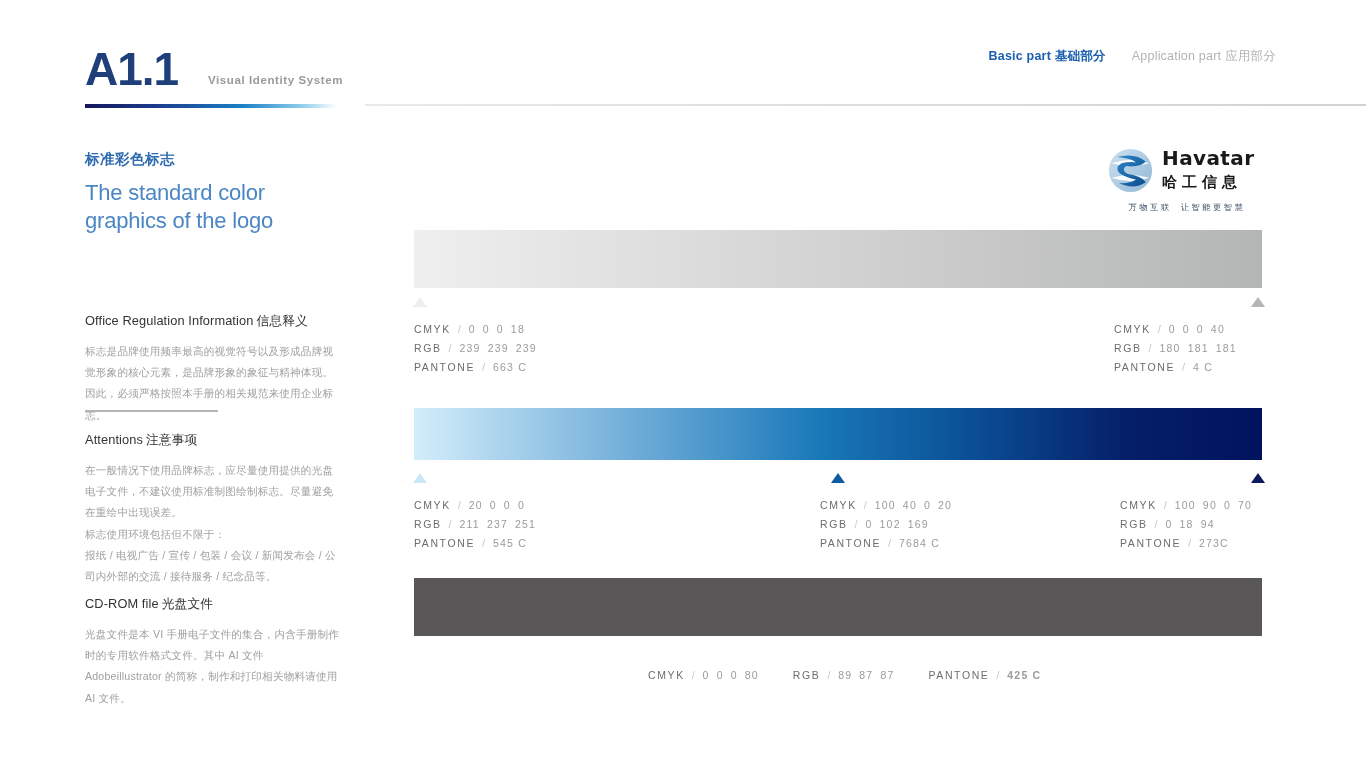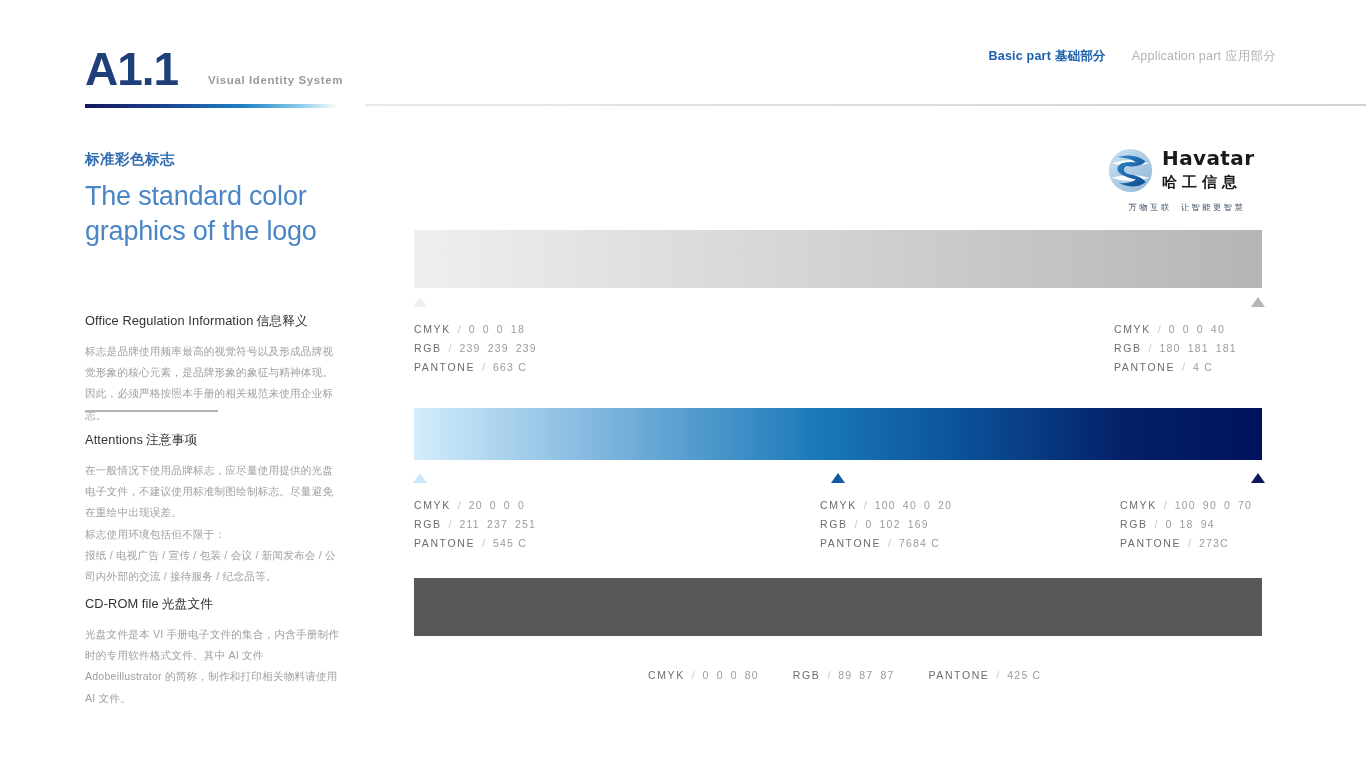--- a/index.html
+++ b/index.html
@@ -36,21 +36,21 @@
   .nav-item.inactive { color:#b3b3b3; }
   .nav-item .cn { margin-left:4px; }
 
   
   .lc { position:absolute; left:85px; top:150px; width:256px; }
   .lc-cn-title {
     font-size:14.5px; font-weight:bold; color:#2f6bb0; letter-spacing:0.5px;
     margin-bottom:10px;
   }
   .lc-en-title {
-    font-size:27px; color:#4a86c5; line-height:1.28; font-weight:300;
+    font-size:22px; color:#4a86c5; line-height:1.28; font-weight:300;
     letter-spacing:-0.2px;
   }
   .sec { margin-top:0; }
   .sec-h {
     font-size:12.8px; color:#333333; letter-spacing:0.1px; margin-bottom:11px;
     white-space:nowrap;
   }
   .sec-h .cn { margin-left:3px; }
   .sec-p {
     font-size:10.6px; color:#a0a0a0; line-height:2.0; letter-spacing:0.2px;
@@ -325,17 +325,17 @@
     <div class="grp">
       <span class="lbl" style="color:#6d6d6d; letter-spacing:1.6px;">RGB</span>
       <span class="sl" style="color:#c9c9c9; margin:0 7px;">/</span>
       <span class="val" style="color:#9b9b9b; letter-spacing:1.2px;margin-top:16px;">
         <span style="margin-right:7px;">89</span><span style="margin-right:7px;">87</span><span>87</span>
       </span>
     </div>
     <div class="grp">
       <span class="lbl" style="color:#6d6d6d; letter-spacing:1.6px;">PANTONE</span>
       <span class="sl" style="color:#c9c9c9; margin:0 7px;">/</span>
-      <span class="val" style="color:#9b9b9b; letter-spacing:1.2px;">425 C</span>
+      <span class="val" style="color:#9b9b9b; letter-spacing:1.2px;font-weight:bold;">425 C</span>
     </div>
   </div>
 
 </div>
 
 </body></html>

